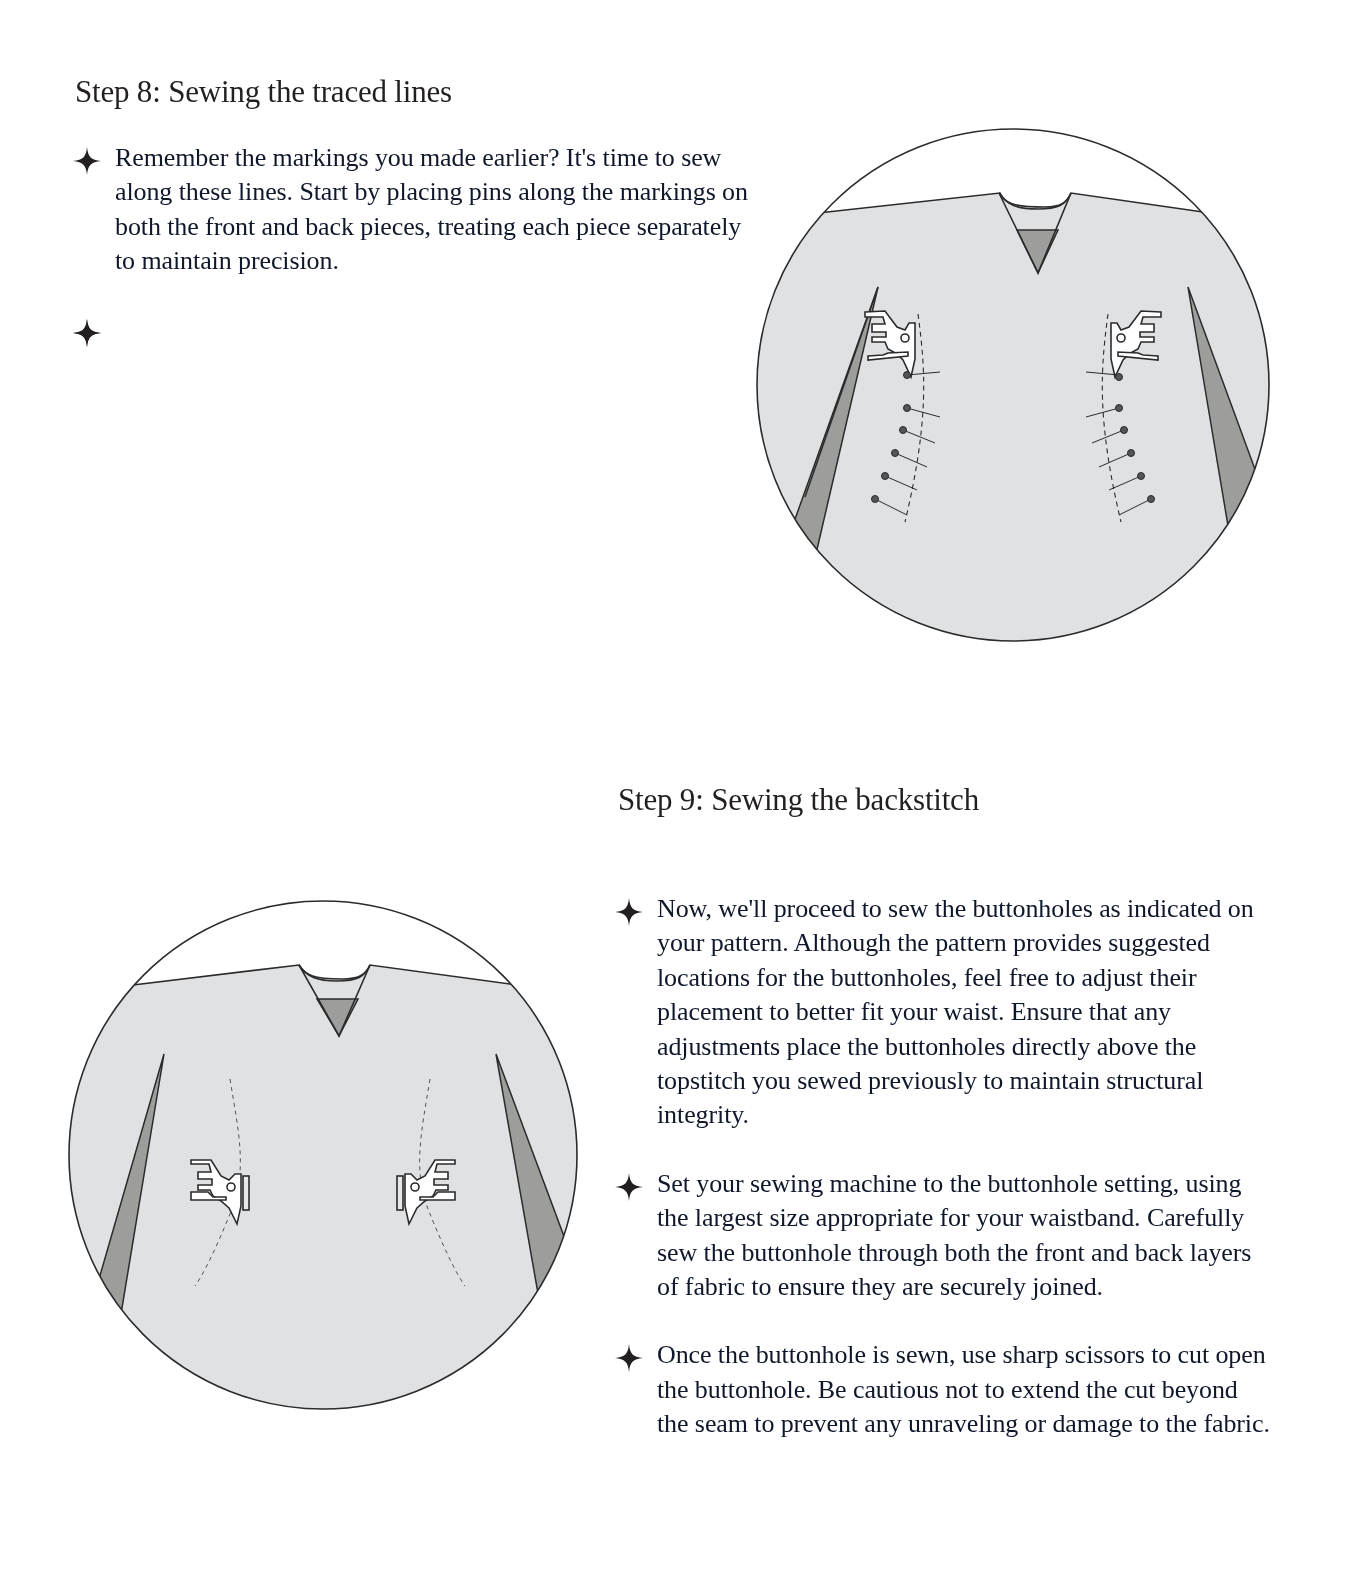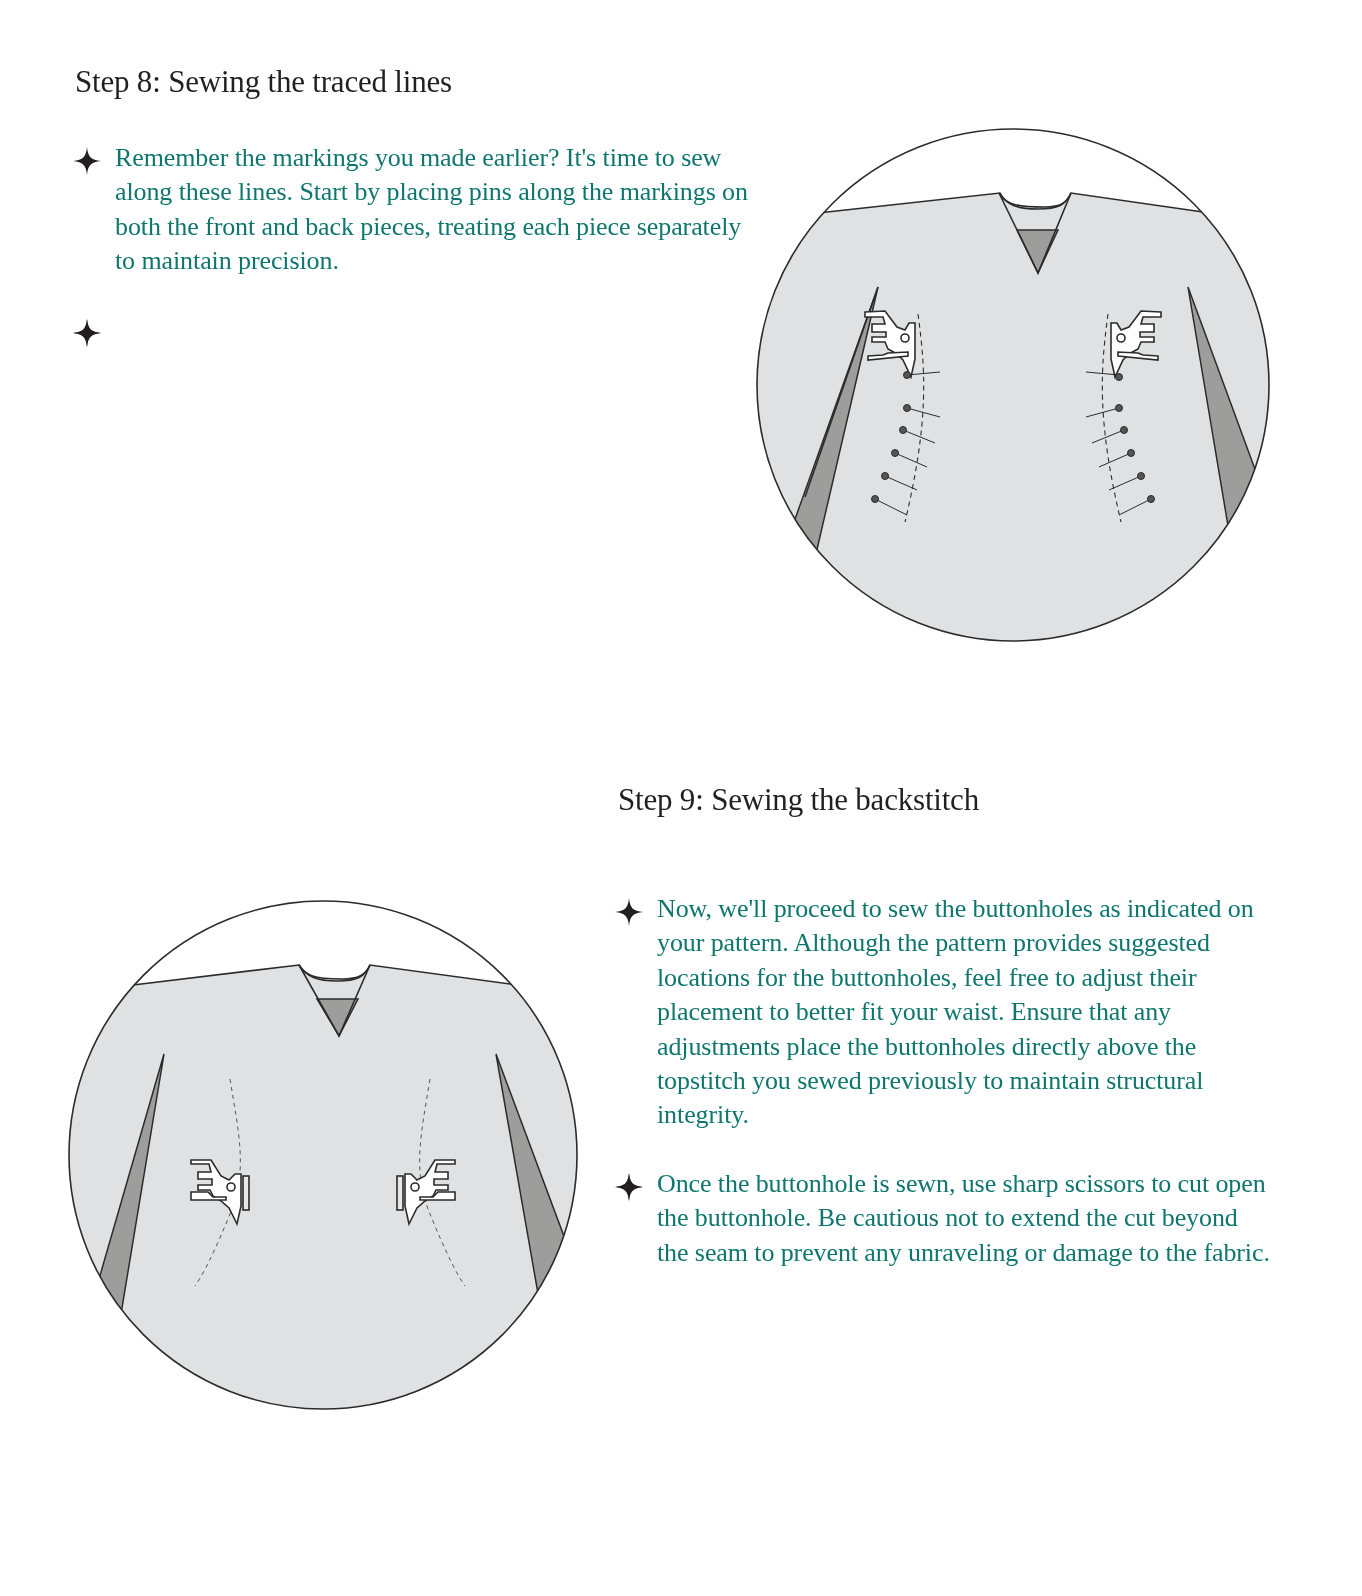--- a/index.html
+++ b/index.html
@@ -17,35 +17,35 @@
       color: #231f20;
     }
     .bullets { position: absolute; margin: 0; padding: 0; list-style: none; }
     .bullet {
       position: relative;
       padding-left: 43px;
       font-size: 26px;
       line-height: 34.4px;
       margin-bottom: 34px;
       letter-spacing: -0.1px;
-      color: #0f766e;
+      color: #0f172a;
     }
     .bullet:last-child { margin-bottom: 0; }
     .star {
       position: absolute; left: 0; top: 5px;
       width: 30px; height: 30px;
     }
     .star svg { width: 30px; height: 30px; display: block; }
     .illus { position: absolute; }
     .illus svg { display: block; }
   </style>
 </head>
 <body>
 
-<h2 class="heading" style="left:75px; top:64px;">Step 8: Sewing the traced lines</h2>
+<h2 class="heading" style="left:75px; top:74px;">Step 8: Sewing the traced lines</h2>
 
 <ul class="bullets" style="left:72px; top:141px; width:680px;">
   <li class="bullet">
     <span class="star">
         <svg viewBox="0 0 30 30">
           <path d="M15 1 C16 11 19 14 29 15 C19 16 16 19 15 29 C14 19 11 16 1 15 C11 14 14 11 15 1 Z" fill="#231f20"></path>
         </svg>
       </span>
     <span>Remember the markings you made earlier? It's time to sew along these lines. Start by placing pins along the markings on both the front and back pieces, treating each piece separately to maintain precision.</span>
   </li>
@@ -202,20 +202,21 @@
         </svg>
       </span>
     <span>Now, we'll proceed to sew the buttonholes as indicated on your pattern. Although the pattern provides suggested locations for the buttonholes, feel free to adjust their placement to better fit your waist. Ensure that any adjustments place the buttonholes directly above the topstitch you sewed previously to maintain structural integrity.</span>
   </li>
   <li class="bullet">
     <span class="star">
         <svg viewBox="0 0 30 30">
           <path d="M15 1 C16 11 19 14 29 15 C19 16 16 19 15 29 C14 19 11 16 1 15 C11 14 14 11 15 1 Z" fill="#231f20"></path>
         </svg>
       </span>
+    <span>Set your sewing machine to the buttonhole setting, using the largest size appropriate for your waistband. Carefully sew the buttonhole through both the front and back layers of fabric to ensure they are securely joined.</span>
   </li>
   <li class="bullet">
     <span class="star">
         <svg viewBox="0 0 30 30">
           <path d="M15 1 C16 11 19 14 29 15 C19 16 16 19 15 29 C14 19 11 16 1 15 C11 14 14 11 15 1 Z" fill="#231f20"></path>
         </svg>
       </span>
     <span>Once the buttonhole is sewn, use sharp scissors to cut open the buttonhole. Be cautious not to extend the cut beyond the seam to prevent any unraveling or damage to the fabric.</span>
   </li>
 </ul>

